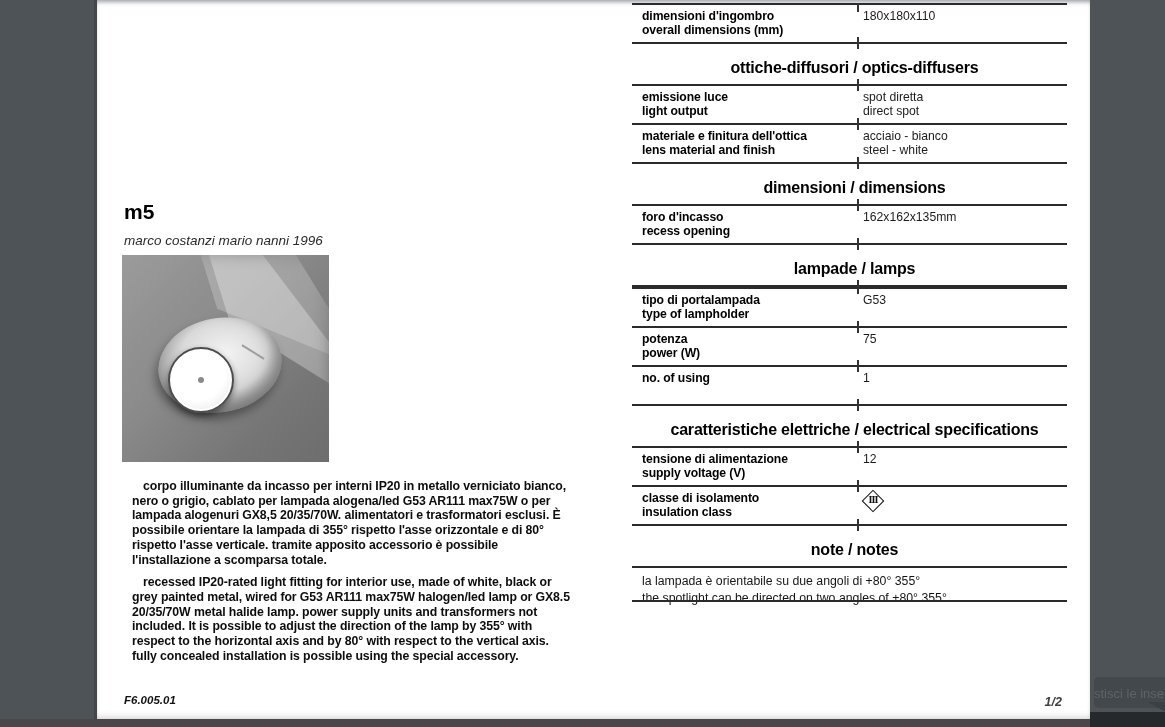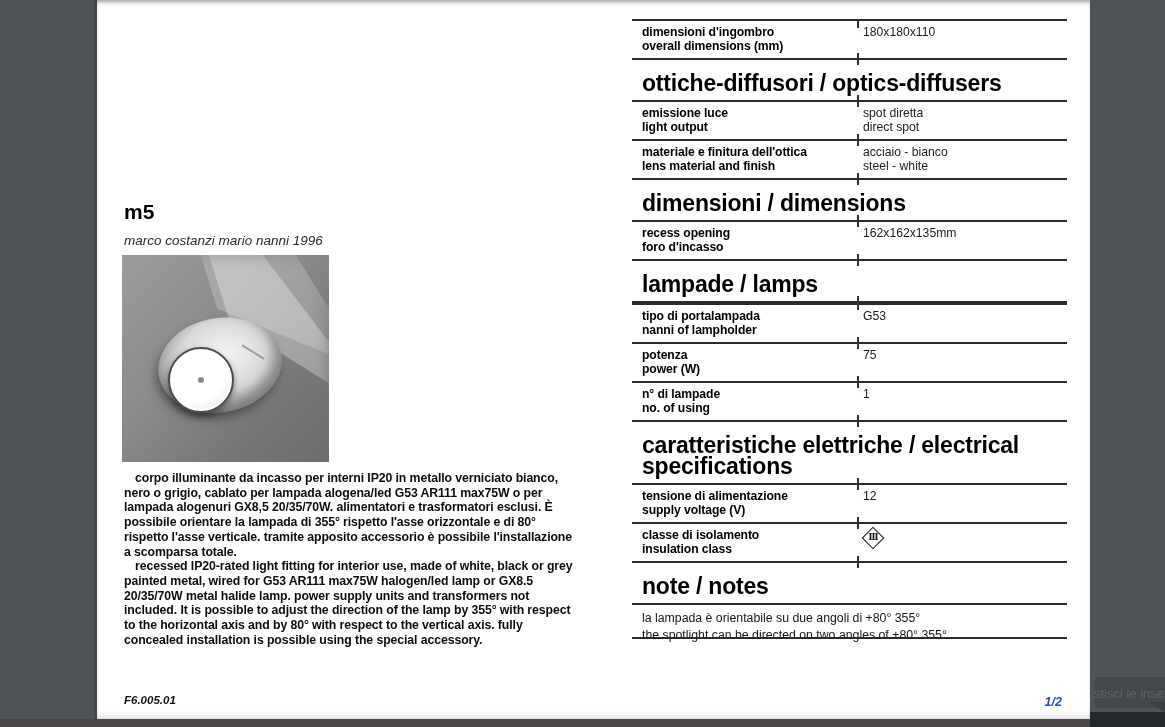--- a/index.html
+++ b/index.html
@@ -38,35 +38,35 @@
            box-shadow:-4px 6px 10px rgba(0,0,0,.35), inset -6px -8px 14px rgba(90,90,90,.55); }
   .photo .disc { position:absolute; left:46px; top:92px; width:66px; height:66px; border-radius:50%;
            background:radial-gradient(circle at 42% 36%, #ffffff 55%, #ececec 80%, #dedede 100%);
            border:2px solid #4c4c4c;
            box-shadow:0 3px 6px rgba(0,0,0,.45), inset 0 0 0 2px #fdfdfd; }
   .photo .dot { position:absolute; left:76px; top:122px; width:6px; height:6px; border-radius:50%; background:#8a8a8a; }
   .photo .stem { position:absolute; left:118px; top:96px; width:26px; height:2px; background:#9d9d9d; transform:rotate(32deg); }
 
   .desc { position:absolute; left:27px; top:471px; width:454px; font-size:12.3px; font-weight:bold;
           line-height:14.7px; color:#0d0d0d; letter-spacing:-0.1px; }
-  .desc p { margin:0; text-indent:11px; }
+  .desc p { margin:8px; text-indent:11px; }
 
   .footer-code { position:absolute; left:27px; top:694px; font-size:11.5px; font-weight:bold; font-style:italic; color:#111; }
-  .page-num { position:absolute; right:28px; top:695px; font-size:12.5px; font-weight:bold; font-style:italic; color:#1d4ed8; }
+  .page-num { position:absolute; right:28px; top:695px; font-size:12.5px; font-weight:bold; font-style:italic; color:#404040; }
 
   
-  .spec { position:absolute; left:535px; top:19px; width:435px; }
+  .spec { position:absolute; left:535px; top:3px; width:435px; }
   .rule { position:relative; height:2px; background:#2b2b2b; }
   .rule .tick { position:absolute; left:51.7%; top:-5px; width:2px; height:12px; background:#333; }
   .rule.first .tick { top:0; height:9px; }
   .spec-row { position:relative; height:37px; padding:4px 0 0 10px; }
   .spec-row .lbl { font-size:12.2px; font-weight:bold; line-height:14.3px; color:#000; letter-spacing:-0.1px; }
   .spec-row .val { position:absolute; left:53.1%; top:4px; font-size:12.2px; line-height:14.3px; color:#1c1c1c; }
-  .sec-heading { margin:0; padding:13px 0 6px 10px; font-size:23px; line-height:21px; font-weight:bold;
-                 color:#000; letter-spacing:-0.2px; }
+  .sec-heading { margin:0; padding:13px 0 6px 10px; font-size:16px; line-height:21px; font-weight:bold;
+                 color:#000; letter-spacing:-0.2px;text-align:center; }
   .note-block { padding:5px 0 0 10px; height:32px; font-size:12.3px; line-height:16.5px; color:#161616; }
 
   .cls-diamond { display:inline-block; width:16px; height:16px; border:1.7px solid #111;
                  transform:rotate(45deg); margin:2px 0 0 2px; background:#fff; }
   .cls-diamond i { display:block; width:16px; height:16px; transform:rotate(-45deg); font-style:normal;
                  font-family:"DejaVu Serif", serif; font-weight:bold; font-size:8.5px; line-height:13.5px;
                  text-align:center; letter-spacing:-1px; color:#111; }
 
   
   .ads-overlay { position:absolute; left:1094px; top:677px; width:130px; height:31px;
@@ -151,42 +151,42 @@
     <div class="rule">
         <span class="tick"></span>
       </div>
 
     <h2 class="sec-heading">dimensioni / dimensions</h2>
     <div class="rule">
         <span class="tick"></span>
       </div>
     <div class="spec-row">
       <div class="lbl">
+        <div>foro d'incasso</div>
         <div>recess opening</div>
-        <div>foro d'incasso</div>
       </div>
       <div class="val">
         <div>162x162x135mm</div>
       </div>
     </div>
     <div class="rule">
         <span class="tick"></span>
       </div>
 
     <h2 class="sec-heading">lampade / lamps</h2>
     <div class="rule">
         <span class="tick"></span>
       </div>
     <div class="rule">
         <span class="tick"></span>
       </div>
     <div class="spec-row">
       <div class="lbl">
         <div>tipo di portalampada</div>
-        <div>nanni of lampholder</div>
+        <div>type of lampholder</div>
       </div>
       <div class="val">
         <div>G53</div>
       </div>
     </div>
     <div class="rule">
         <span class="tick"></span>
       </div>
     <div class="spec-row">
       <div class="lbl">
@@ -195,21 +195,20 @@
       </div>
       <div class="val">
         <div>75</div>
       </div>
     </div>
     <div class="rule">
         <span class="tick"></span>
       </div>
     <div class="spec-row">
       <div class="lbl">
-        <div>n° di lampade</div>
         <div>no. of using</div>
       </div>
       <div class="val">
         <div>1</div>
       </div>
     </div>
     <div class="rule">
         <span class="tick"></span>
       </div>
 

